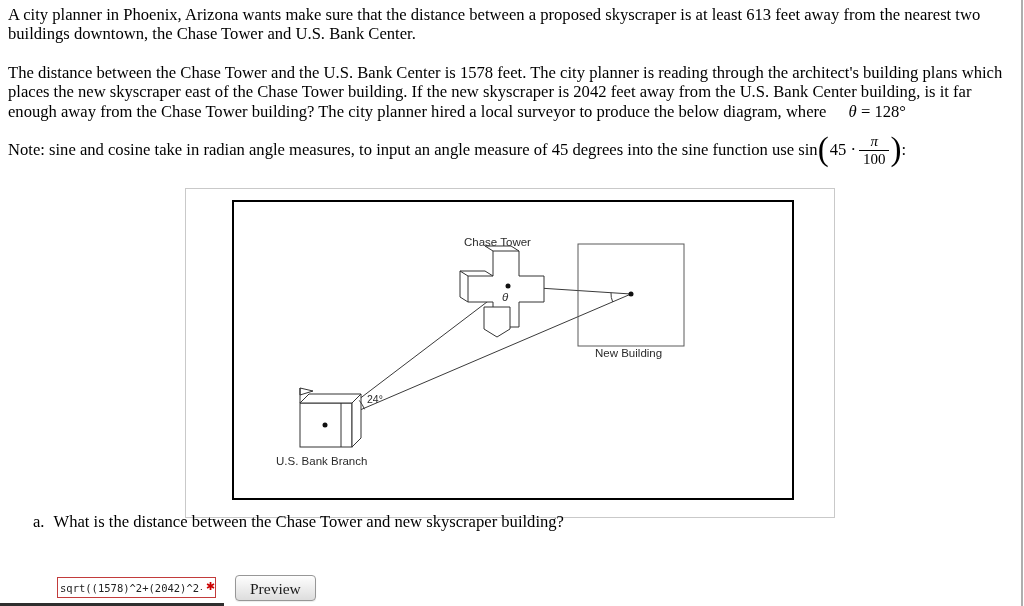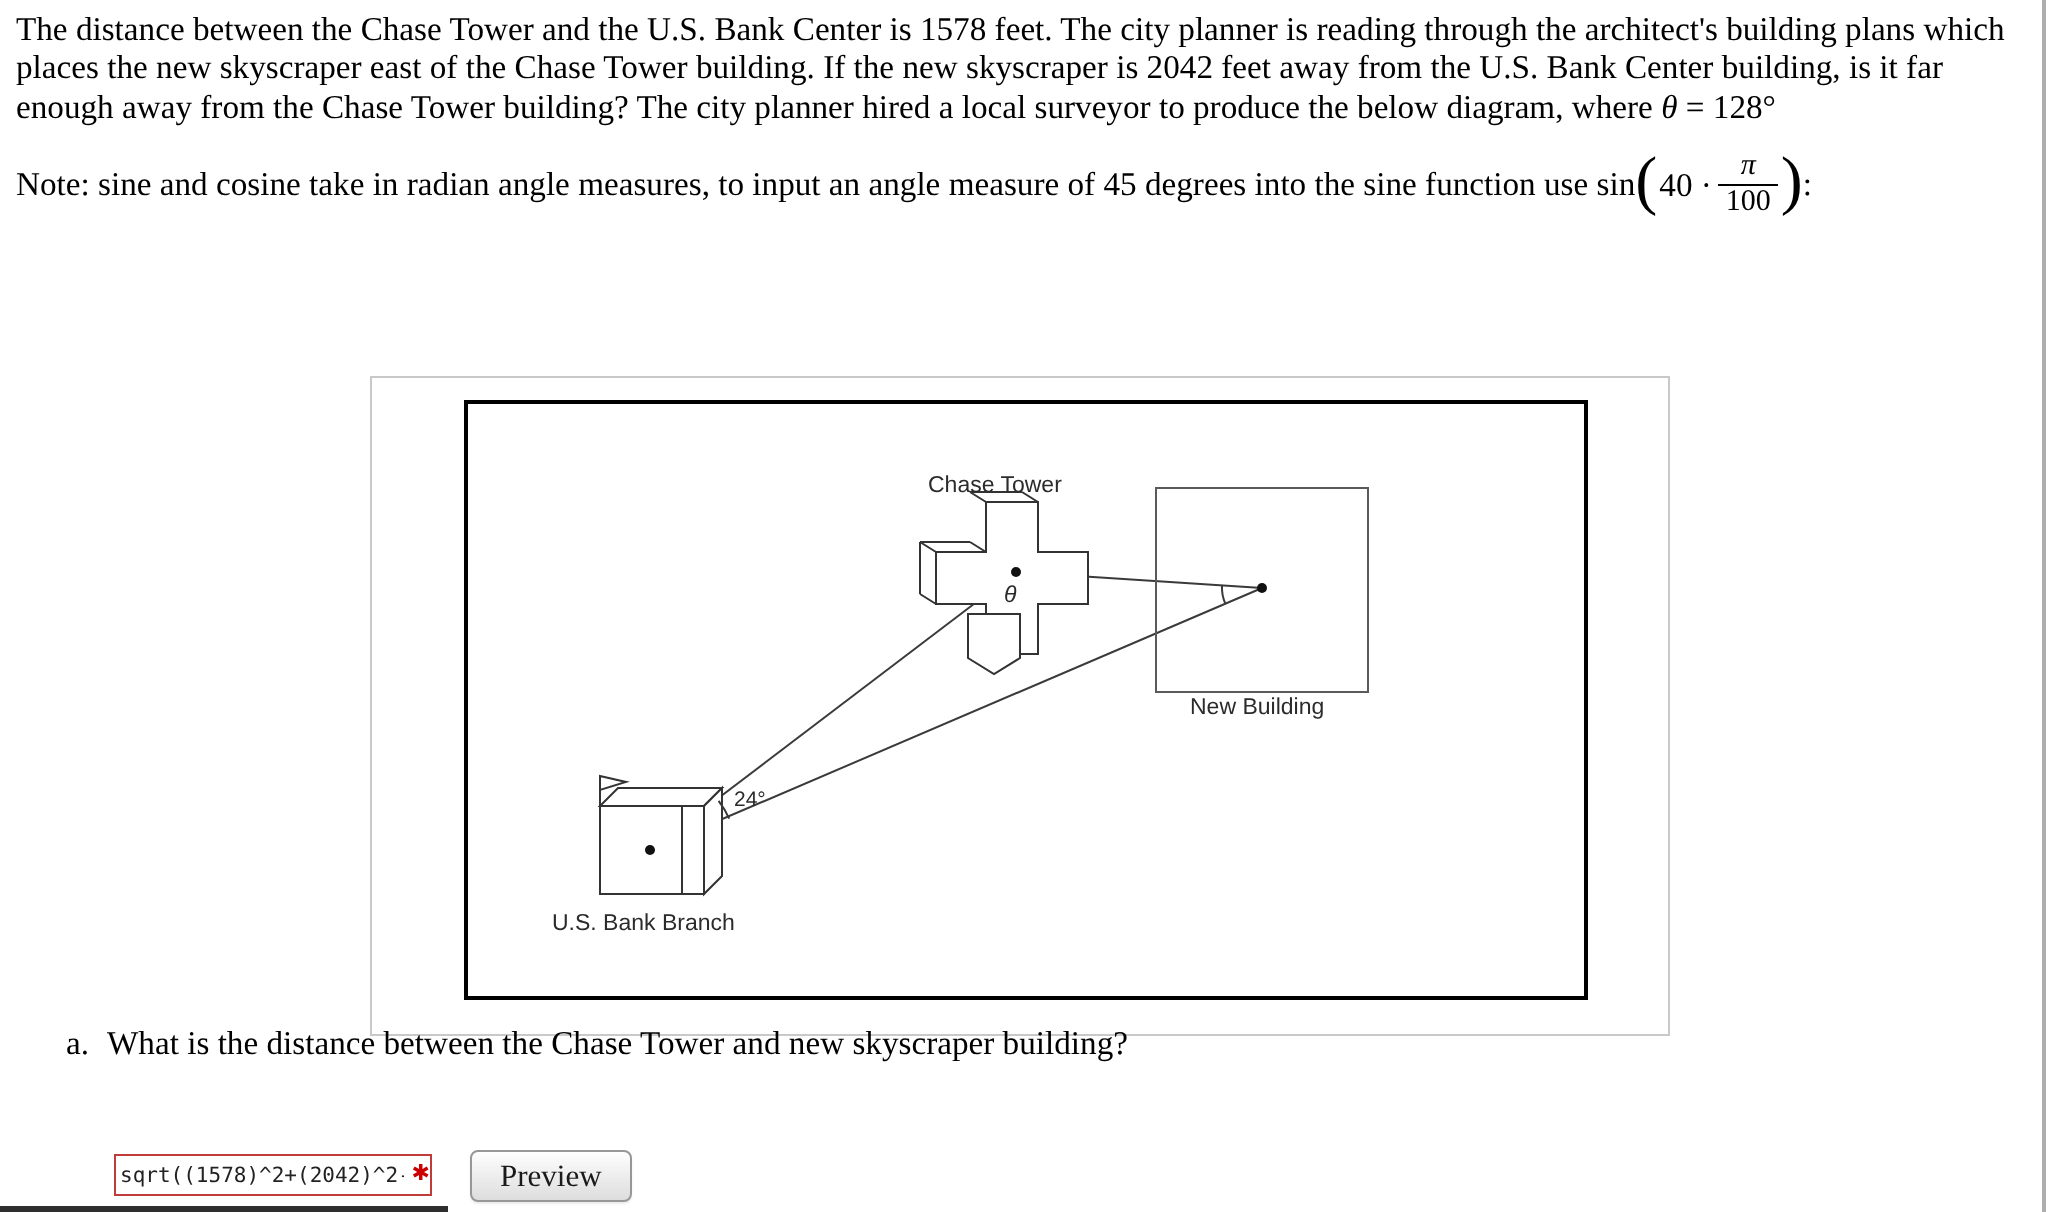--- a/index.html
+++ b/index.html
@@ -2,21 +2,21 @@
 <html><head>
 <meta charset="utf-8">
 <style>
   * { margin:0; padding:0; box-sizing:border-box; }
   html,body { width:1024px; height:606px; background:#ffffff; overflow:hidden; }
   body { font-family:"Liberation Serif", serif; color:#000; position:relative; }
 
   .text-block { position:absolute; left:8px; top:5px; width:1002px; font-size:16.6px; line-height:19.4px; }
   .para { margin-bottom:19px; }
   .para2 { margin-bottom:12px; }
-  .math-theta { font-style:normal; }
+  .math-theta { font-style:normal;margin-left:18px; }
   .theta-sym { font-style:italic; }
 
   .note-line { margin-top:2px; white-space:normal; }
   .note-line .inline-text { vertical-align:middle; }
   .paren { font-size:33px; font-weight:400; vertical-align:middle; line-height:1; display:inline-block; position:relative; top:-1px; }
   .frac { display:inline-block; vertical-align:middle; text-align:center; font-size:15px; line-height:1.1; margin:0 1px; }
   .frac .num { display:block; font-style:italic; padding:0 4px; }
   .frac .den { display:block; border-top:1px solid #000; padding:0 4px; }
   .arg { vertical-align:middle; display:inline-block; padding:0 2px 0 1px; }
 
@@ -41,24 +41,25 @@
                  background:linear-gradient(#fefefe,#dddddd); border:1px solid #979797; border-radius:4px;
                  box-shadow:0 1px 1px rgba(0,0,0,0.08); cursor:pointer; }
 
   .page-right-border { position:absolute; left:1021px; top:0; width:2px; height:606px; background:#aeaeae; }
   .page-bottom-divider { position:absolute; left:0; top:603px; width:224px; height:3px; background:#2e2e2e; }
 </style>
 </head>
 <body>
 
 <div class="text-block">
+  <p class="para">A city planner in Phoenix, Arizona wants make sure that the distance between a proposed skyscraper is at least 613 feet away from the nearest two buildings downtown, the Chase Tower and U.S. Bank Center.</p>
   <p class="para2"><span>The distance between the Chase Tower and the U.S. Bank Center is 1578 feet. The city planner is reading through the architect's building plans which places the new skyscraper east of the Chase Tower building. If the new skyscraper is 2042 feet away from the U.S. Bank Center building, is it far enough away from the Chase Tower building? The city planner hired a local surveyor to produce the below diagram, where</span>
     <span class="math-theta"><span class="theta-sym">θ</span> <span>= 128°</span></span>
   </p>
-  <p class="note-line"><span class="inline-text">Note: sine and cosine take in radian angle measures, to input an angle measure of 45 degrees into the sine function use sin</span><span class="paren">(</span><span class="arg">40 ·</span><span class="frac"><span class="num">π</span><span class="den">100</span></span><span class="paren">)</span><span class="inline-text">:</span></p>
+  <p class="note-line"><span class="inline-text">Note: sine and cosine take in radian angle measures, to input an angle measure of 45 degrees into the sine function use sin</span><span class="paren">(</span><span class="arg">45 ·</span><span class="frac"><span class="num">π</span><span class="den">100</span></span><span class="paren">)</span><span class="inline-text">:</span></p>
 </div>
 
 <div class="diagram-frame">
   <svg width="650" height="330" viewBox="0 0 650 330">
 
     <rect x="47" y="12" width="560" height="298" fill="#ffffff" stroke="#000000" stroke-width="2"></rect>
 
     <g stroke="#3a3a3a" stroke-width="1">
       <line x1="322" y1="97" x2="445" y2="105"></line>
       <line x1="139" y1="236" x2="322" y2="97"></line>

